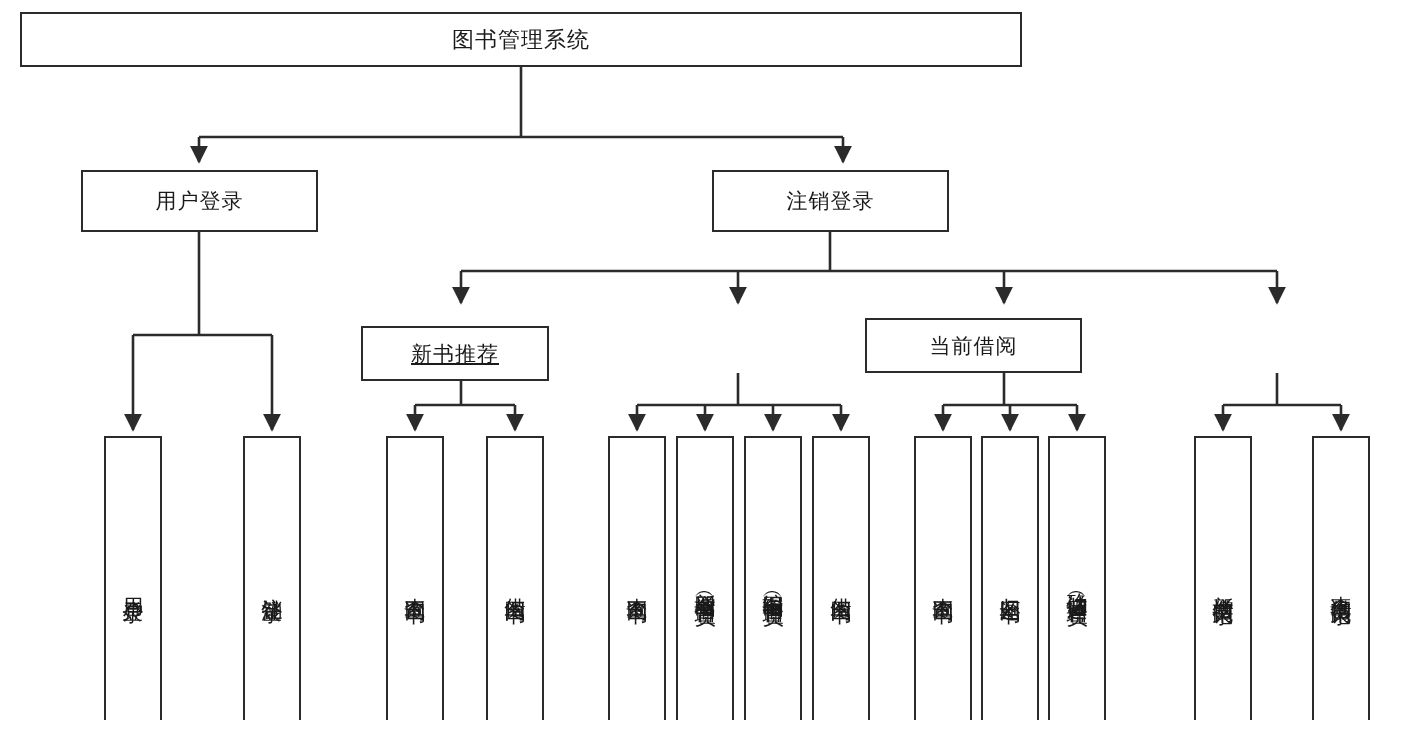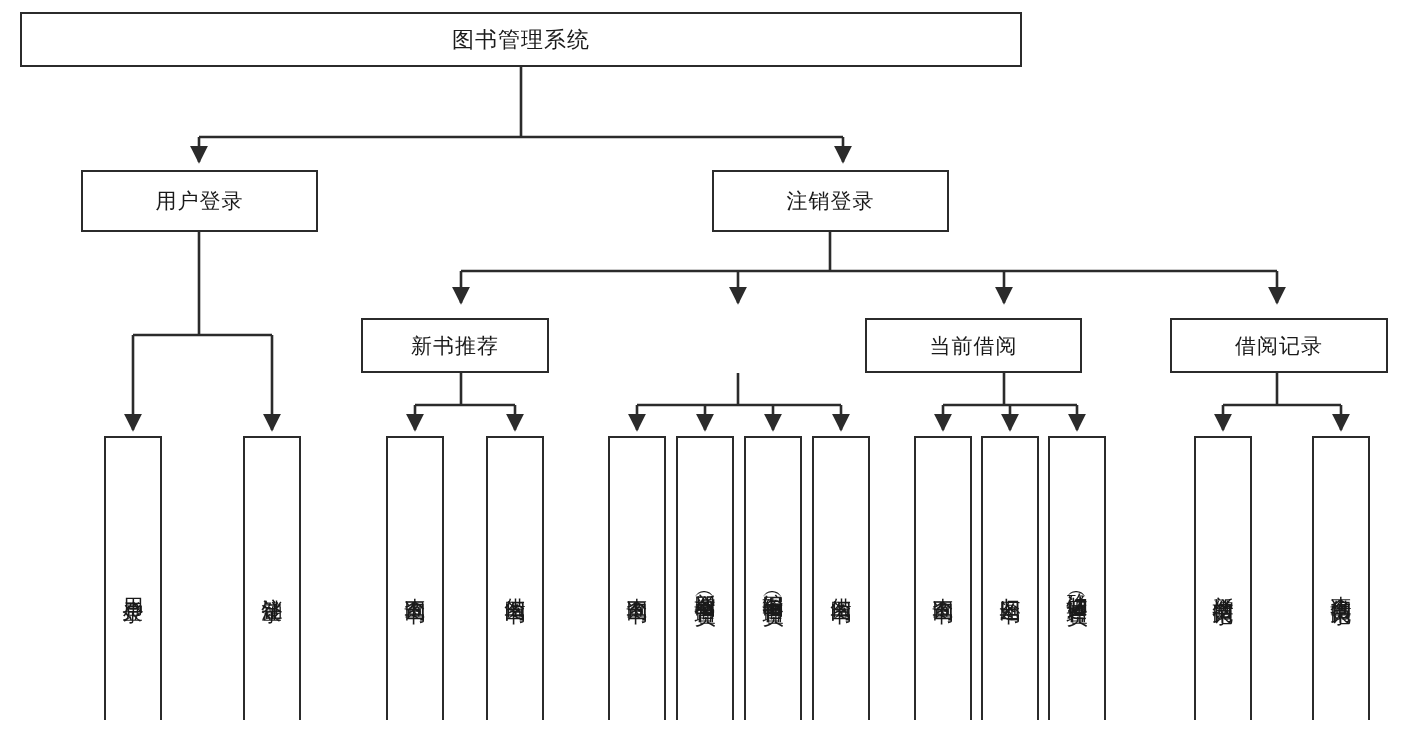--- a/index.html
+++ b/index.html
@@ -121,23 +121,22 @@
       <path d="M 1223 405 L 1223 430" marker-end="url(#arrow)"></path>
       <path d="M 1341 405 L 1341 430" marker-end="url(#arrow)"></path>
     </g>
   </svg>
 
   <div class="node horiz root" style="left:20px; top:12px; width:1002px; height:55px;">图书管理系统</div>
 
   <div class="node horiz" style="left:81px; top:170px; width:237px; height:62px;">用户登录</div>
   <div class="node horiz" style="left:712px; top:170px; width:237px; height:62px;">注销登录</div>
 
-  <div class="node horiz" style="left:361px; top:318px; width:188px; height:55px;">新书推荐</div>
+  <div class="node horiz" style="left:361px; top:326px; width:188px; height:55px;text-decoration:underline;">新书推荐</div>
   <div class="node horiz" style="left:865px; top:318px; width:217px; height:55px;">当前借阅</div>
-  <div class="node horiz" style="left:1170px; top:318px; width:218px; height:55px;">借阅记录</div>
 
   <div class="node vert" style="left:104px; top:436px; width:58px; height:297px;">
     <span class="vlabel">用户登录</span>
   </div>
   <div class="node vert" style="left:243px; top:436px; width:58px; height:297px;">
     <span class="vlabel">注销登录</span>
   </div>
 
   <div class="node vert" style="left:386px; top:436px; width:58px; height:297px;">
     <span class="vlabel">查询图书</span>

